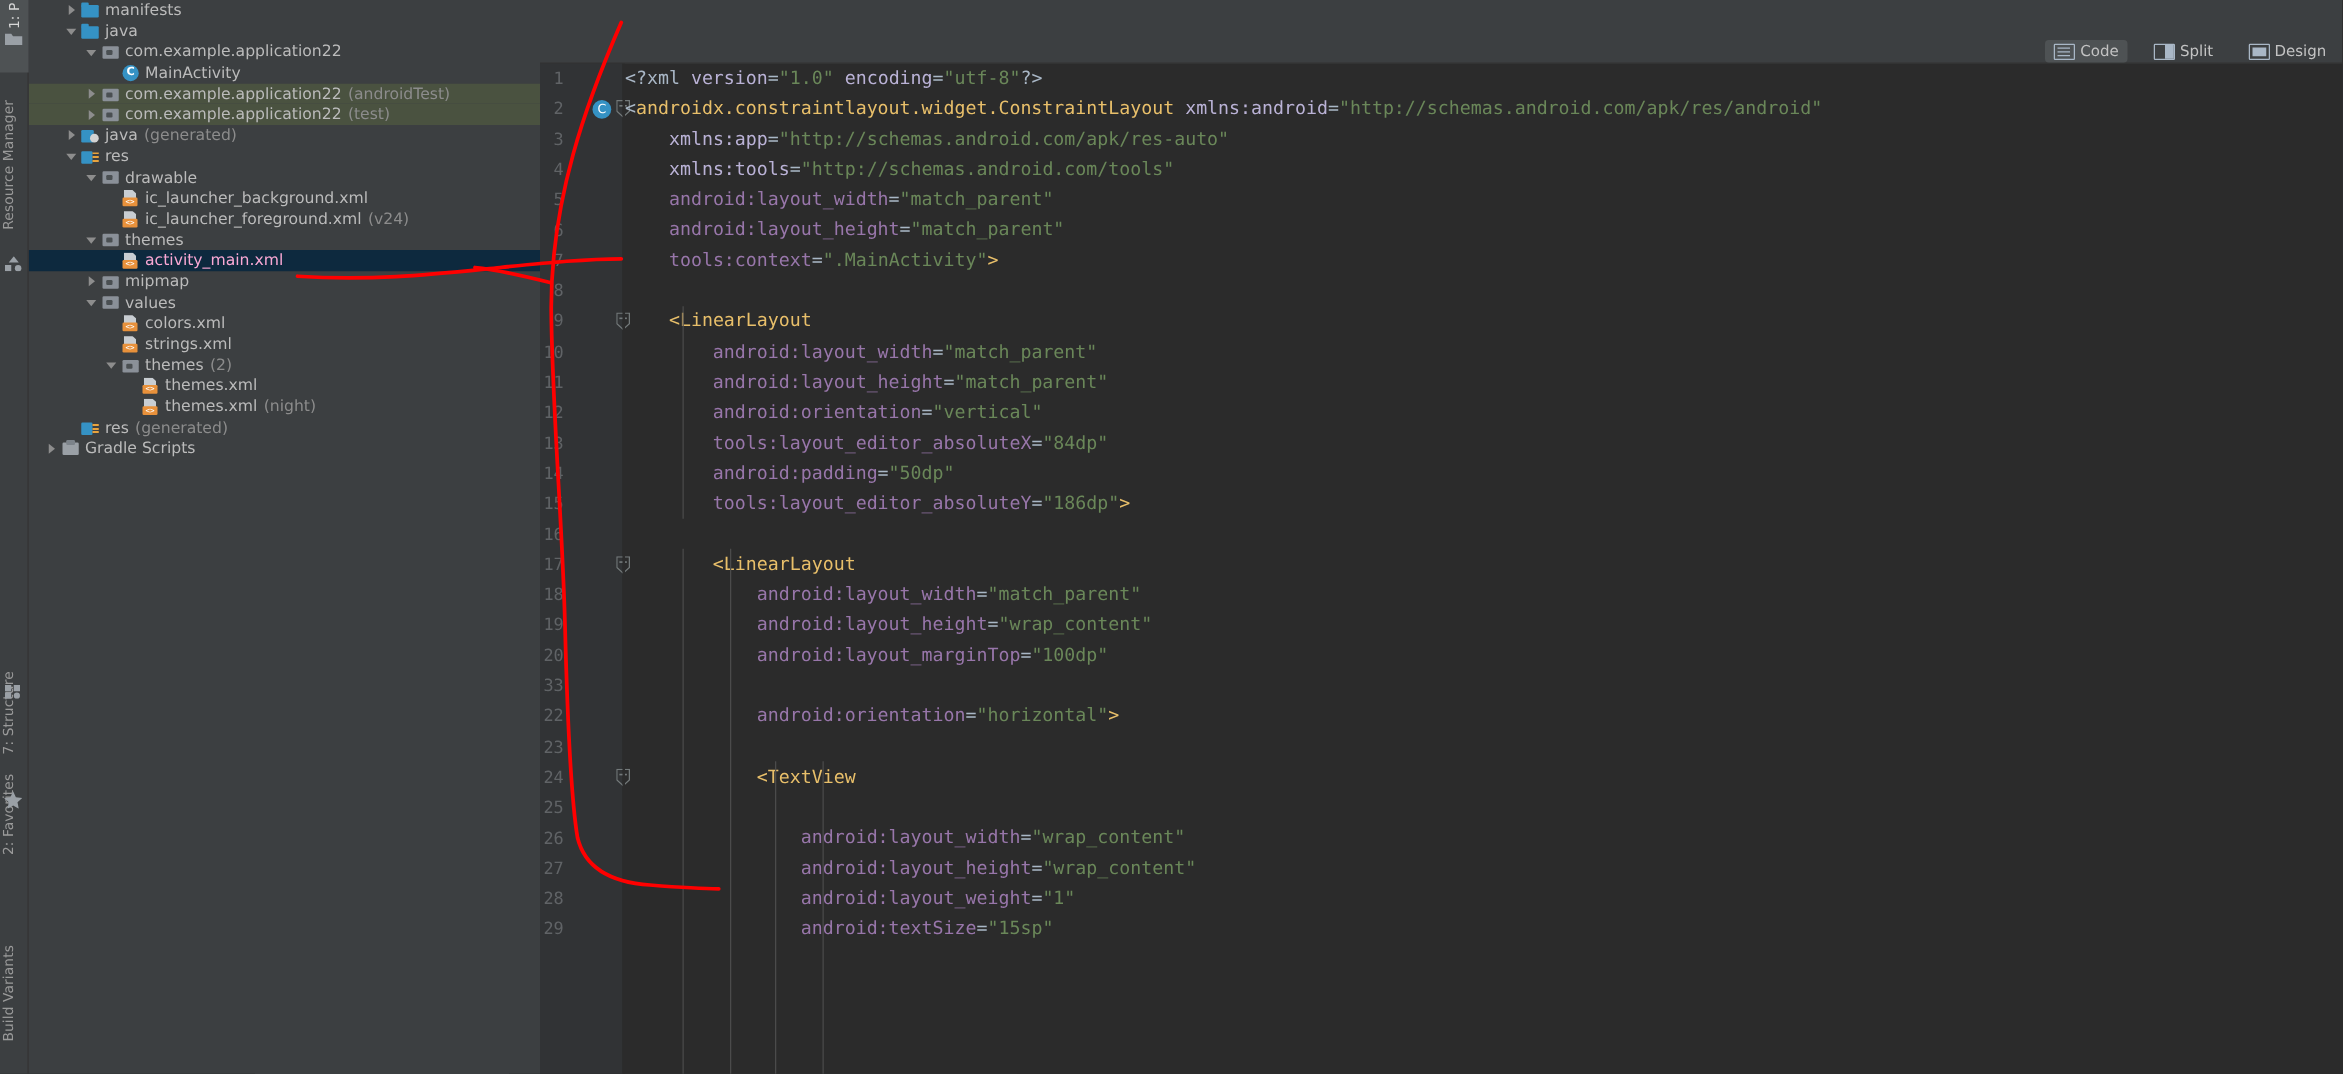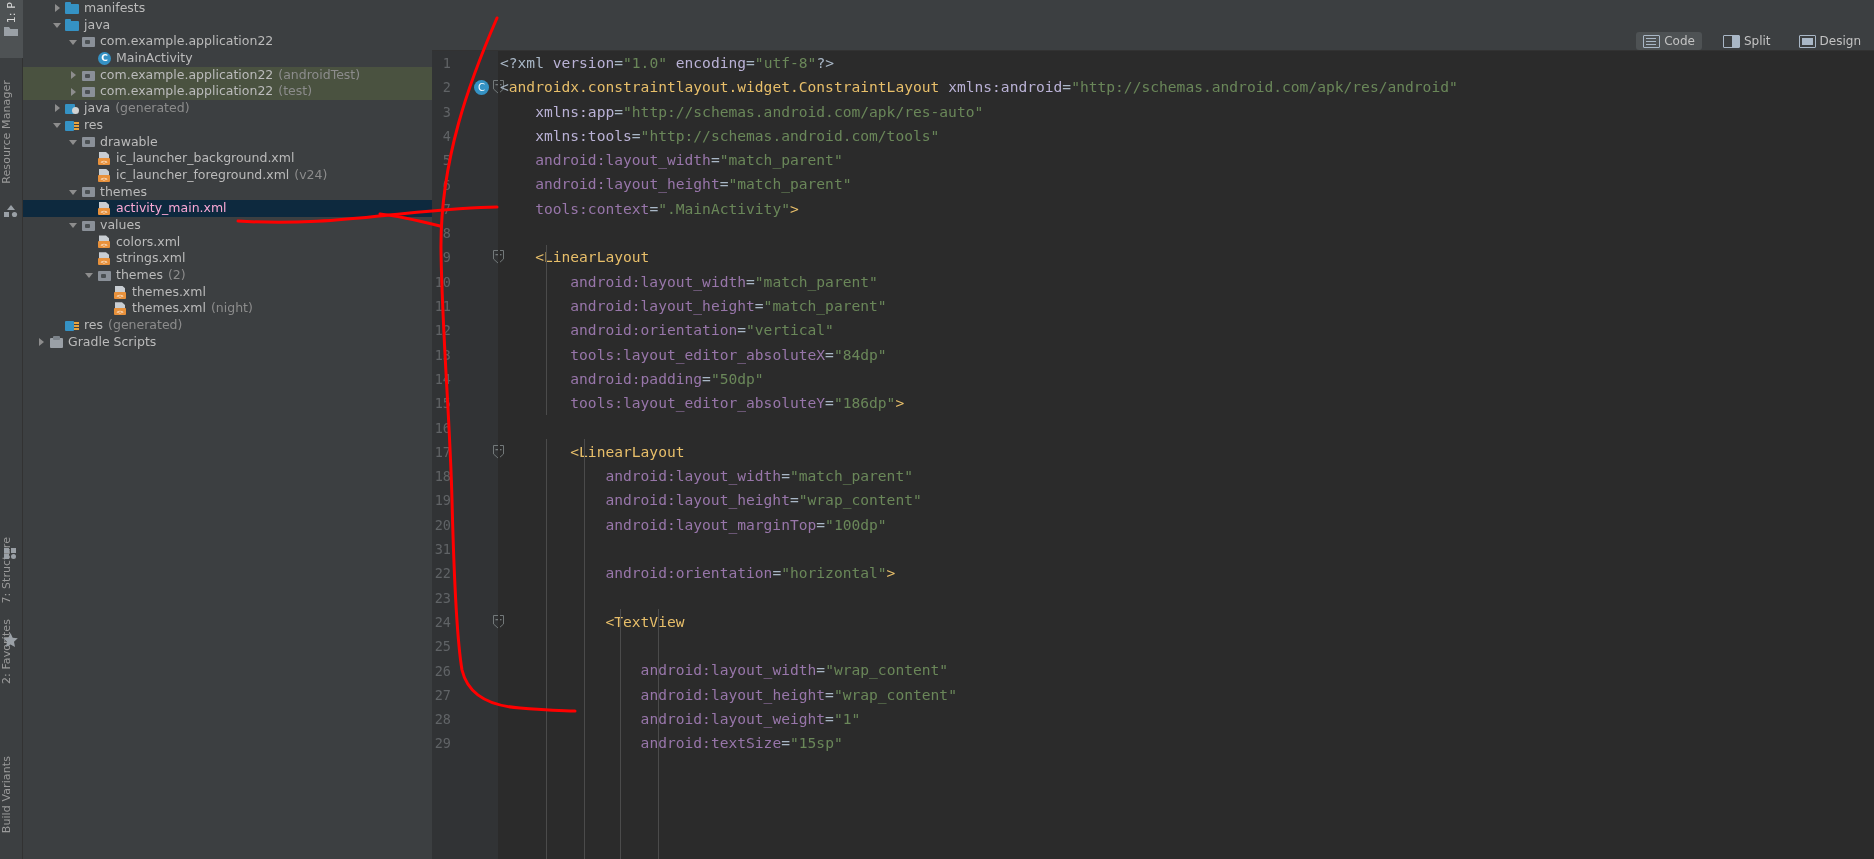--- a/index.html
+++ b/index.html
@@ -450,20 +450,25 @@
         </div>
         <div class="tree-row" style="padding-left: 46px;">
           <span class="arrow expanded"></span>
           <span class="ico ico-pkg"></span>
           <span class="tree-label">themes</span>
         </div>
         <div class="tree-row sel" style="padding-left: 62px;">
           <span class="arrow"></span>
           <span class="ico ico-xml"></span>
           <span class="tree-label">activity_main.xml</span>
+        </div>
+        <div class="tree-row" style="padding-left: 46px;">
+          <span class="arrow collapsed"></span>
+          <span class="ico ico-pkg"></span>
+          <span class="tree-label">mipmap</span>
         </div>
         <div class="tree-row" style="padding-left: 46px;">
           <span class="arrow expanded"></span>
           <span class="ico ico-pkg"></span>
           <span class="tree-label">values</span>
         </div>
         <div class="tree-row" style="padding-left: 62px;">
           <span class="arrow"></span>
           <span class="ico ico-xml"></span>
           <span class="tree-label">colors.xml</span>
@@ -539,21 +544,21 @@
           <div class="line-no" style="top: 243px;">11</div>
           <div class="line-no" style="top: 267.3px;">12</div>
           <div class="line-no" style="top: 291.6px;">13</div>
           <div class="line-no" style="top: 315.9px;">14</div>
           <div class="line-no" style="top: 340.2px;">15</div>
           <div class="line-no" style="top: 364.5px;">16</div>
           <div class="line-no" style="top: 388.8px;">17</div>
           <div class="line-no" style="top: 413.1px;">18</div>
           <div class="line-no" style="top: 437.4px;">19</div>
           <div class="line-no" style="top: 461.7px;">20</div>
-          <div class="line-no" style="top: 486px;">31</div>
+          <div class="line-no" style="top: 486px;">33</div>
           <div class="line-no" style="top: 510.3px;">22</div>
           <div class="line-no" style="top: 534.6px; text-align: right;">23</div>
           <div class="line-no" style="top: 558.9px;">24</div>
           <div class="line-no" style="top: 583.2px;">25</div>
           <div class="line-no" style="top: 607.5px;">26</div>
           <div class="line-no" style="top: 631.8px;">27</div>
           <div class="line-no" style="top: 656.1px;">28</div>
           <div class="line-no" style="top: 680.4px;">29</div>
           <div class="marker-c" style="top: 29.3px;">C</div>
           <div class="fold" style="top: 29.3px;">

